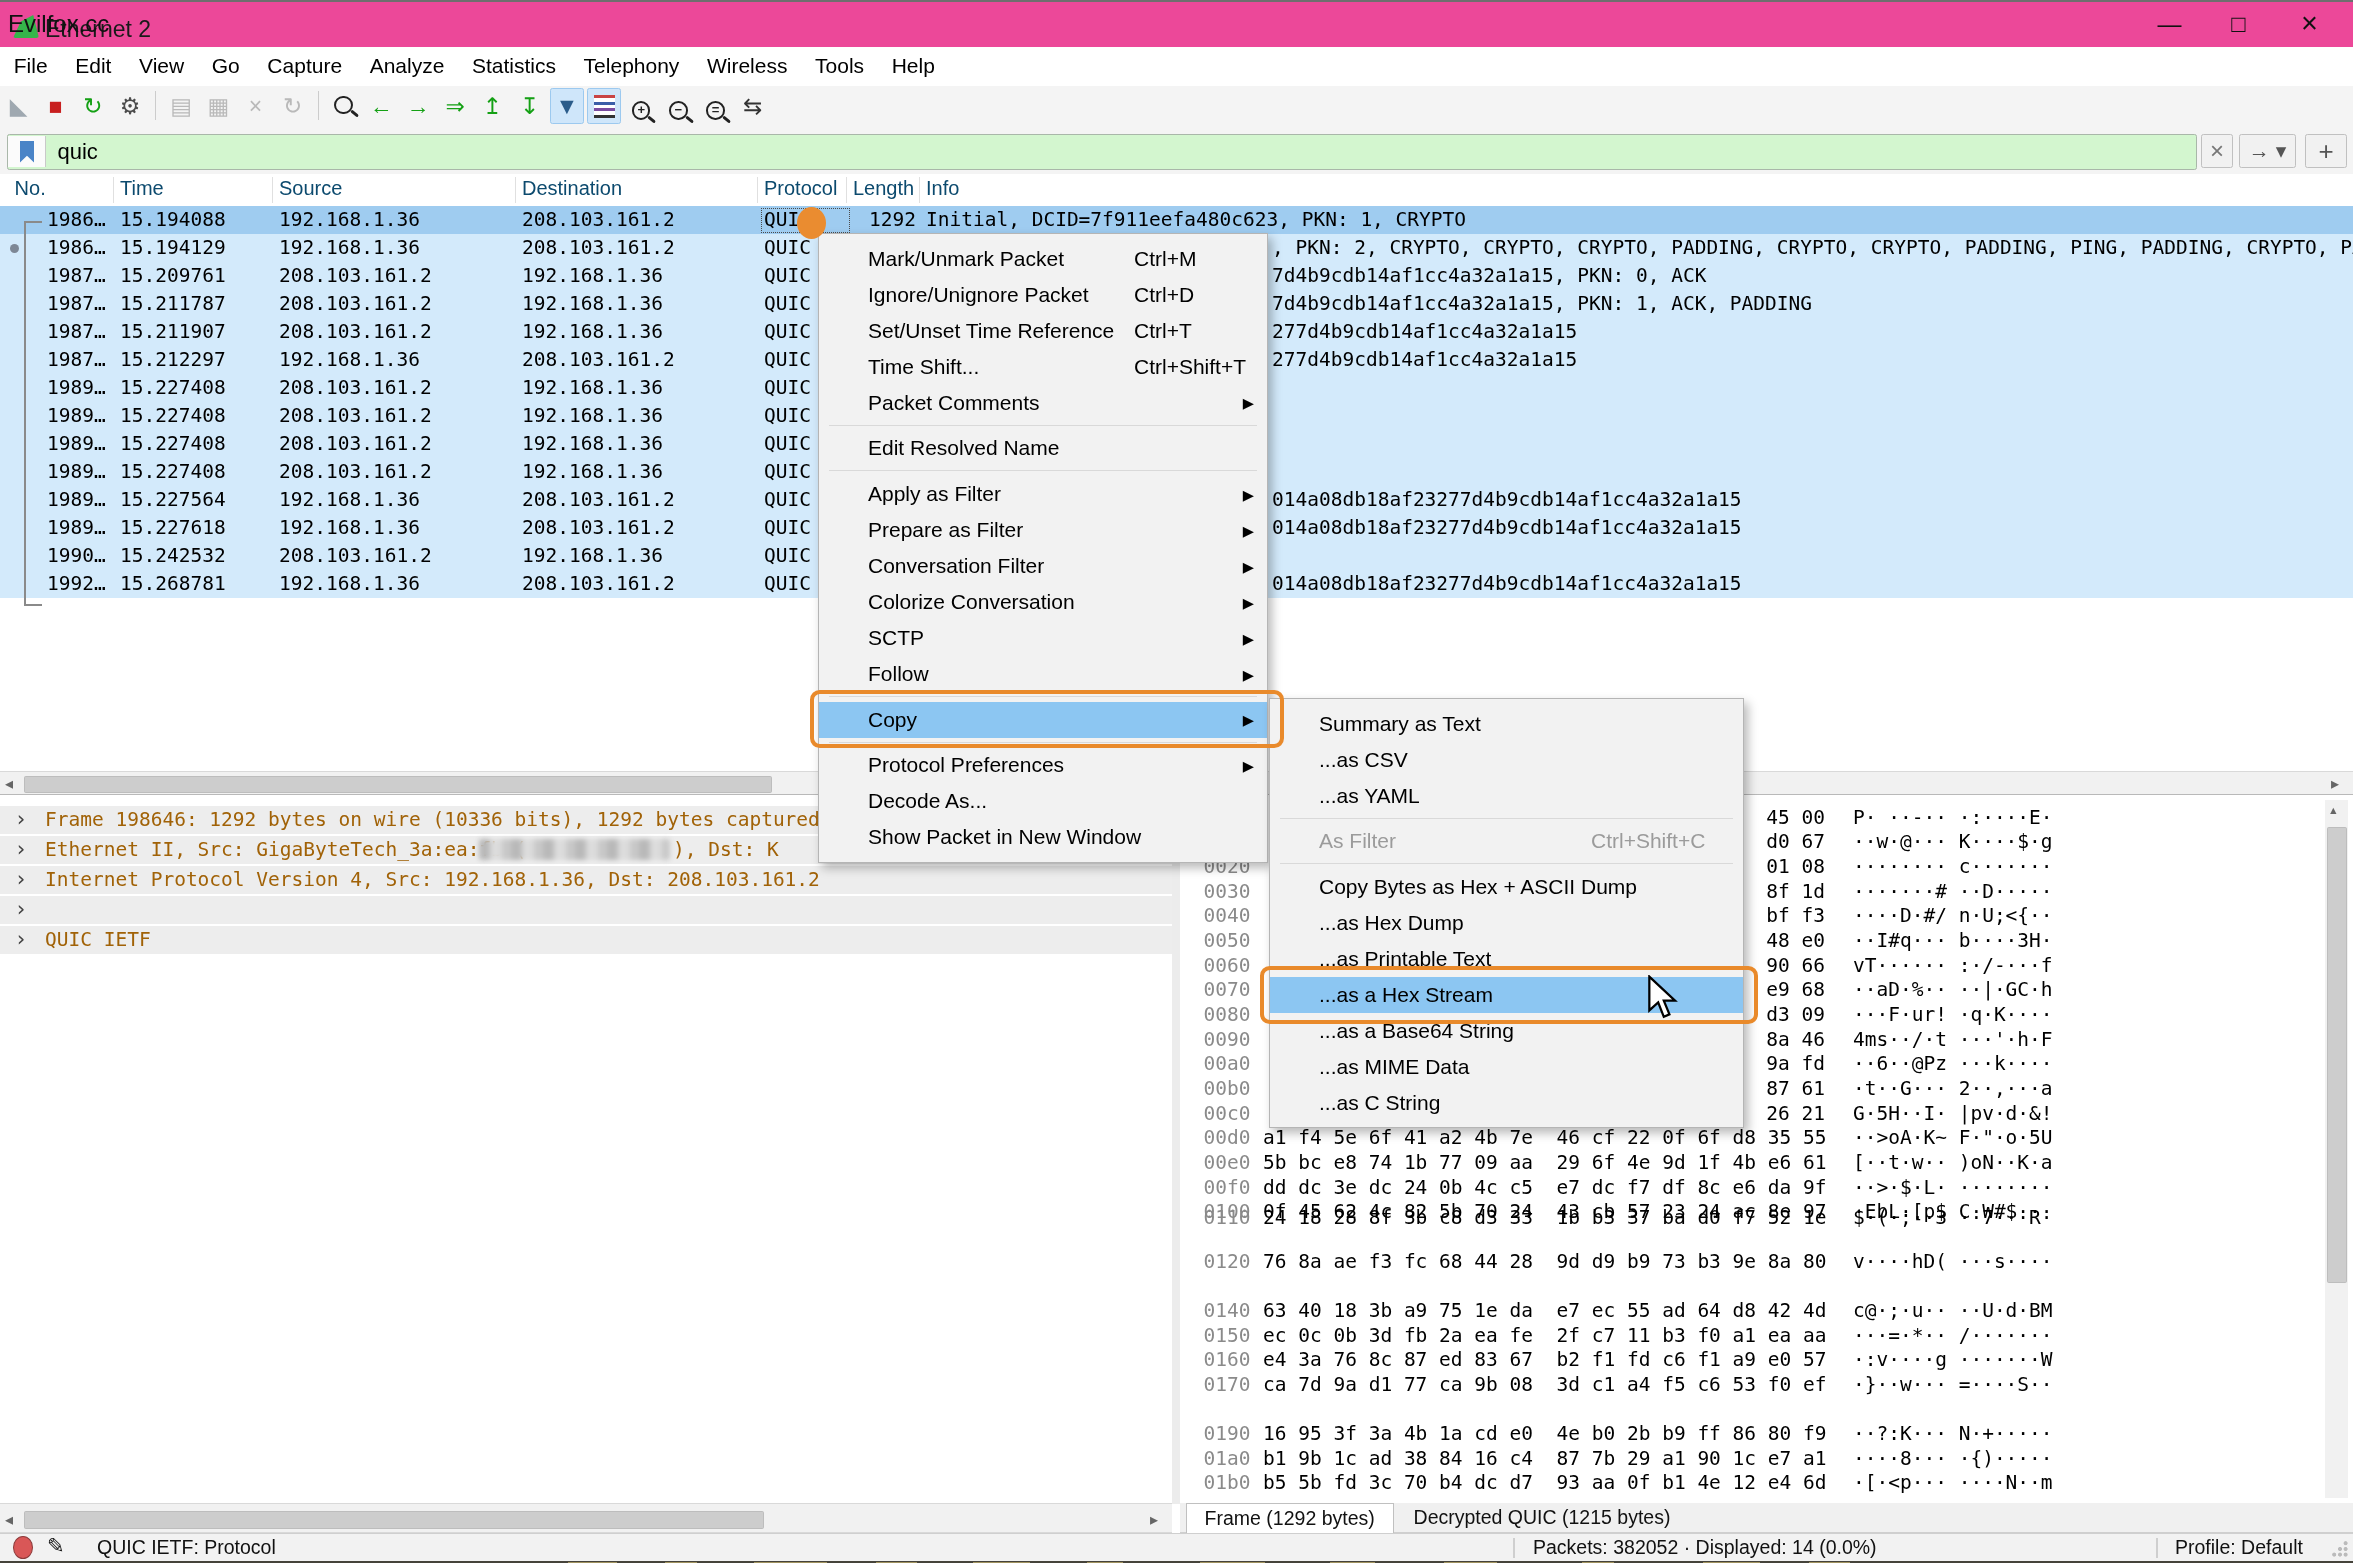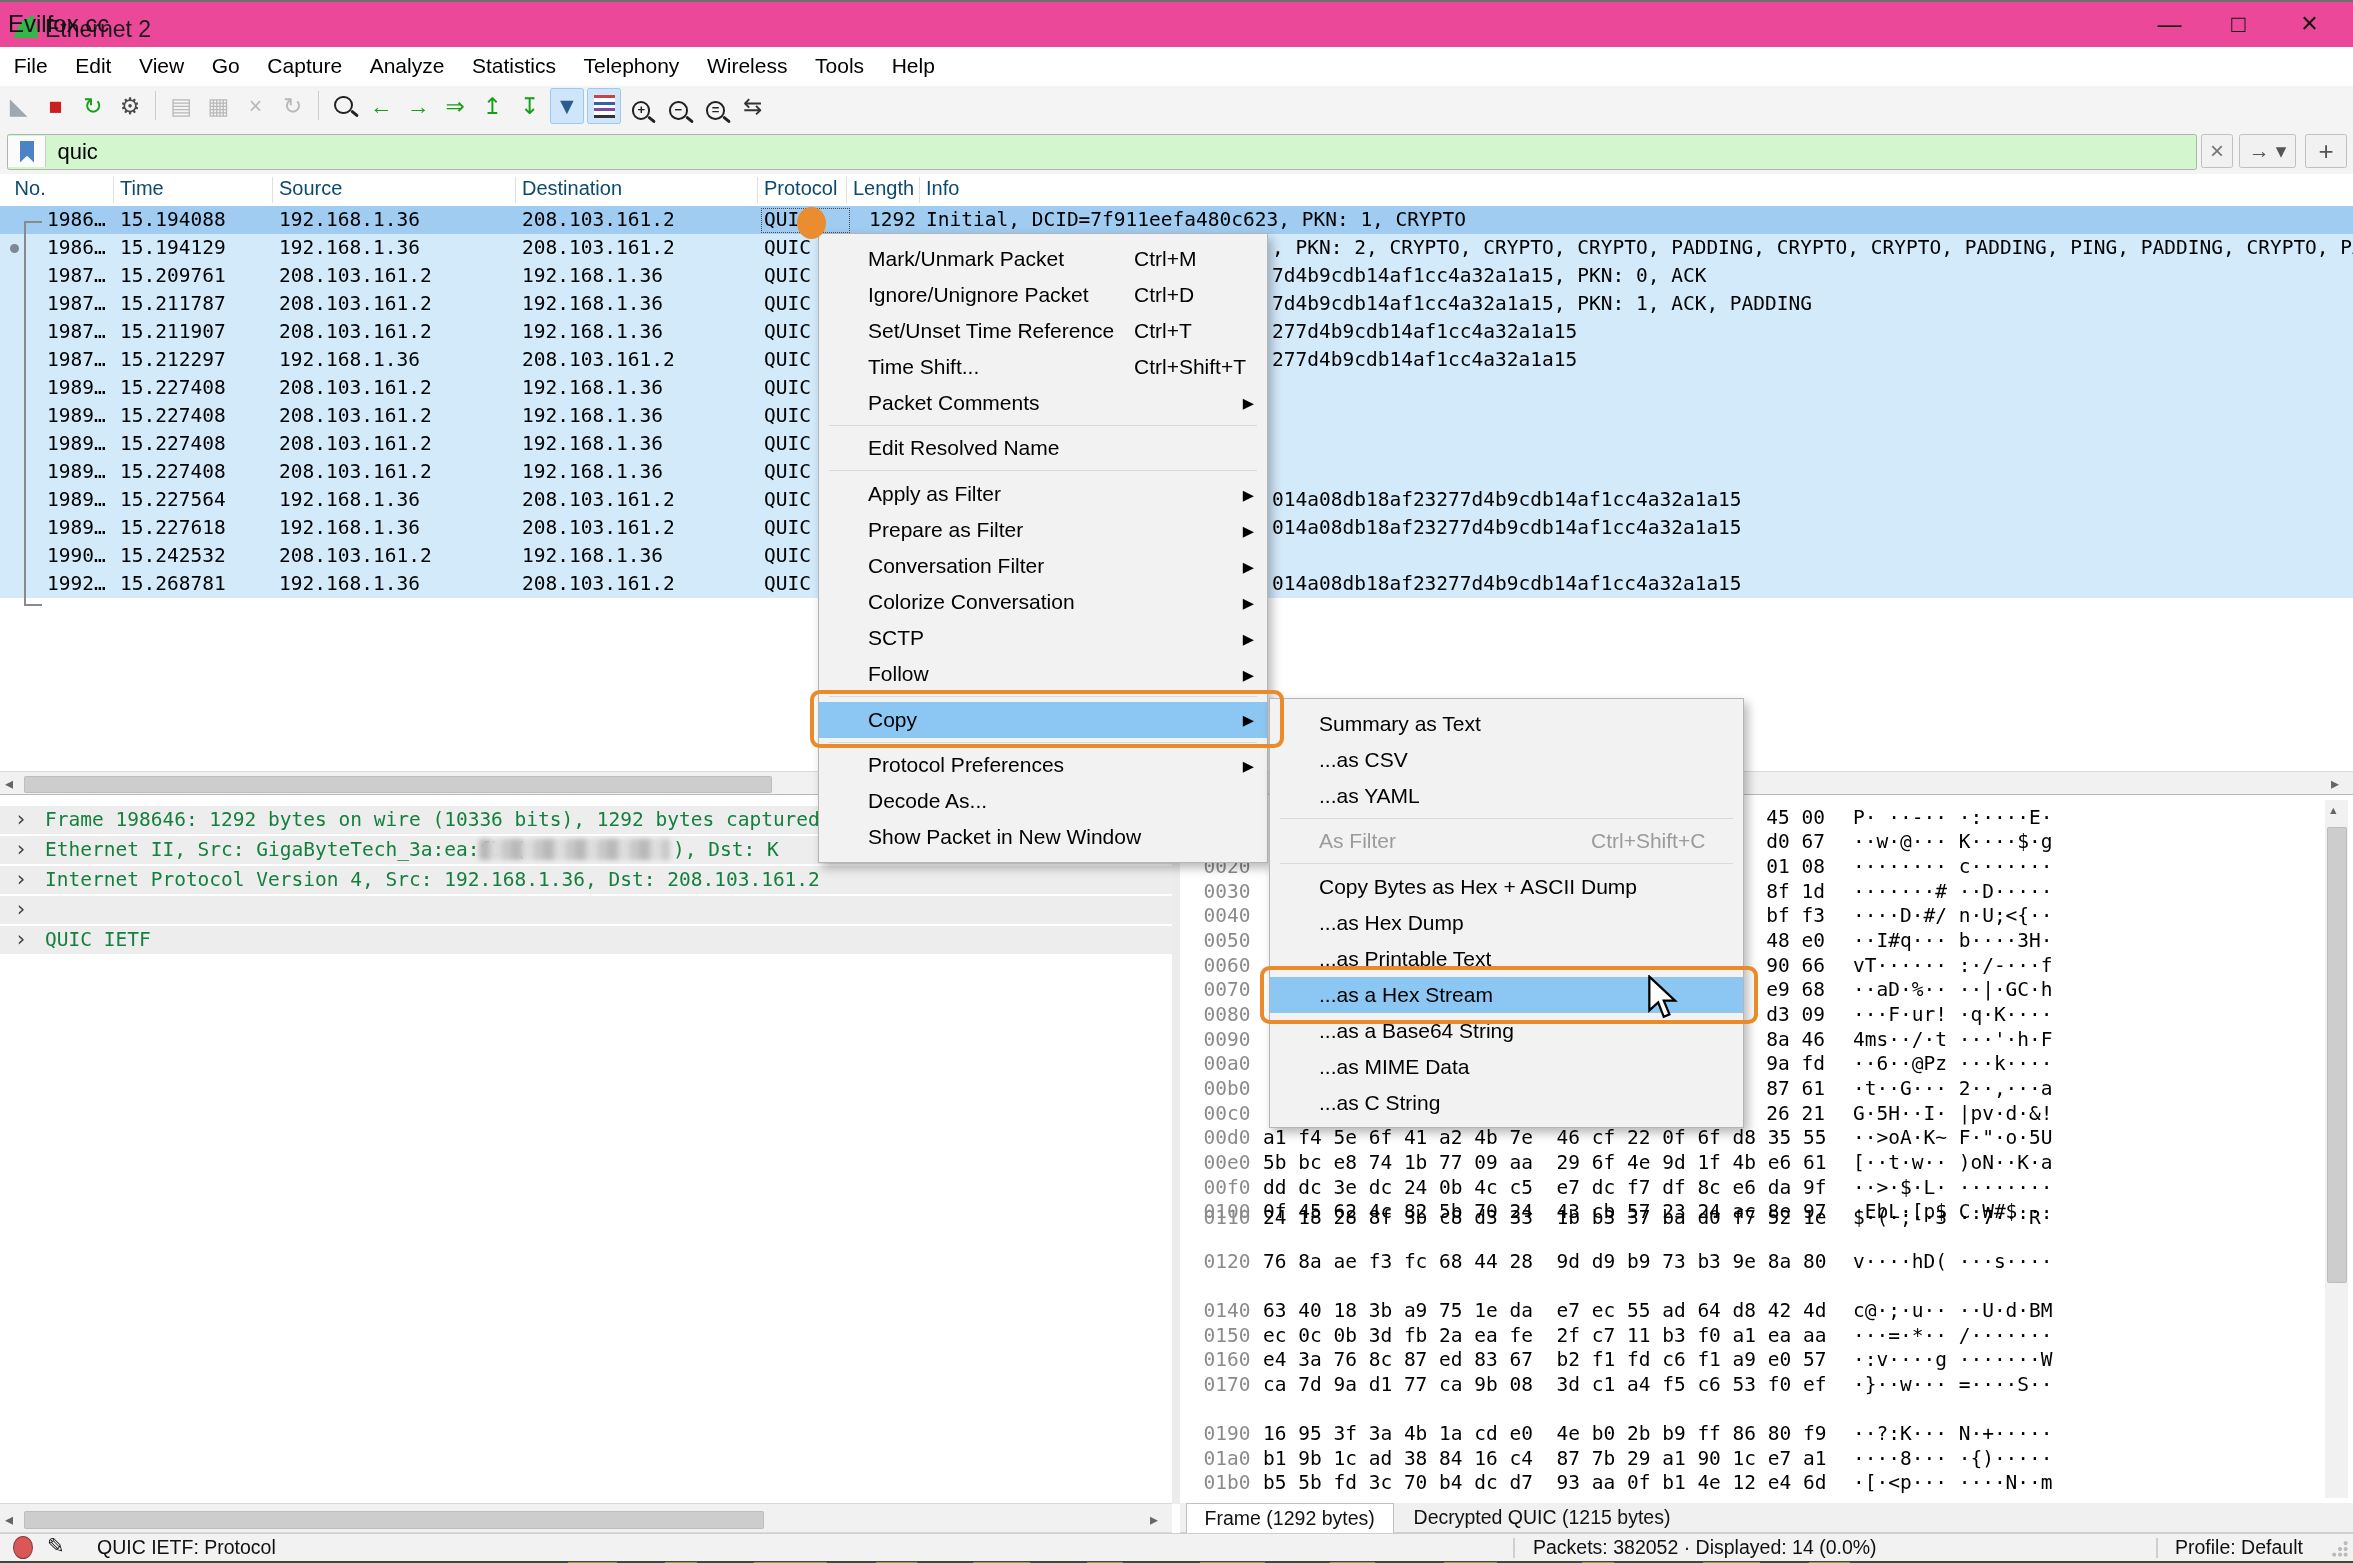--- a/index.html
+++ b/index.html
@@ -43,21 +43,21 @@
   .pl-row{position:relative;width:2354px;height:28px;font-size:19.5px;line-height:28px;}
   .pl-row span{position:absolute;white-space:pre;}
   
   .hstrip{background:#f1f1f1;border-top:0.8px solid #d9d9d9;border-bottom:0.8px solid #d9d9d9;box-sizing:border-box;}
   .sb-arrow{position:absolute;top:2.4px;font-size:16px;color:#666;line-height:19.5px;}
   .sb-thumb{position:absolute;top:4px;height:15.4px;background:#cdcdcd;border:0.8px solid #bdbdbd;border-radius:1.6px;}
   
   #details-pane{left:0;top:792px;width:1172px;height:709px;background:#fff;border-top:0.8px solid #b9b9b9;}
   .det-row{position:absolute;left:0;width:1172px;height:27.6px;background:#ededed;font-size:19.5px;line-height:27.6px;white-space:pre;}
   .det-chevron{position:absolute;left:14.6px;color:#444;font-size:21px;}
-  .det-text{position:absolute;left:45px;color:#15803d;}
+  .det-text{position:absolute;left:45px;color:#a16207;}
   #redact-box{position:absolute;left:479px;top:3.2px;width:191px;height:21px;border-radius:2.4px;
       background:repeating-linear-gradient(90deg,#b9b9b9 0 11.4px,#dcdcdc 11.4px 23px,#c8c8c8 23px 32px);filter:blur(2.4px);}
   #splitter{left:1172px;top:792px;width:8px;height:709px;background:#ececec;border-top:0.8px solid #b9b9b9;}
   #hex-pane{left:1180px;top:792px;width:1174px;height:709px;background:#fff;border-top:0.8px solid #b9b9b9;}
   .hex-row{position:absolute;left:0;width:1174px;height:25px;font-size:19.5px;line-height:25px;white-space:pre;}
   .hex-off{position:absolute;left:23.5px;color:#8a8a8a;}
   .hex-bytes{position:absolute;left:83px;color:#000;}
   .hex-tail{position:absolute;left:535px;width:110px;text-align:right;color:#000;}
   .hex-ascii{position:absolute;left:673px;color:#000;}
   #hex-scroll{position:absolute;right:6.5px;top:4.9px;width:23px;height:698px;background:#f1f1f1;}

